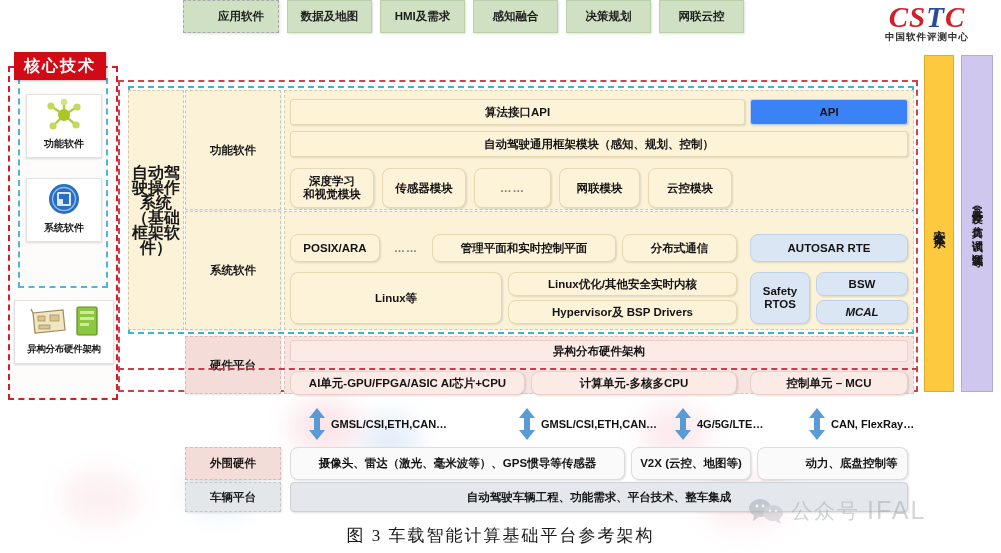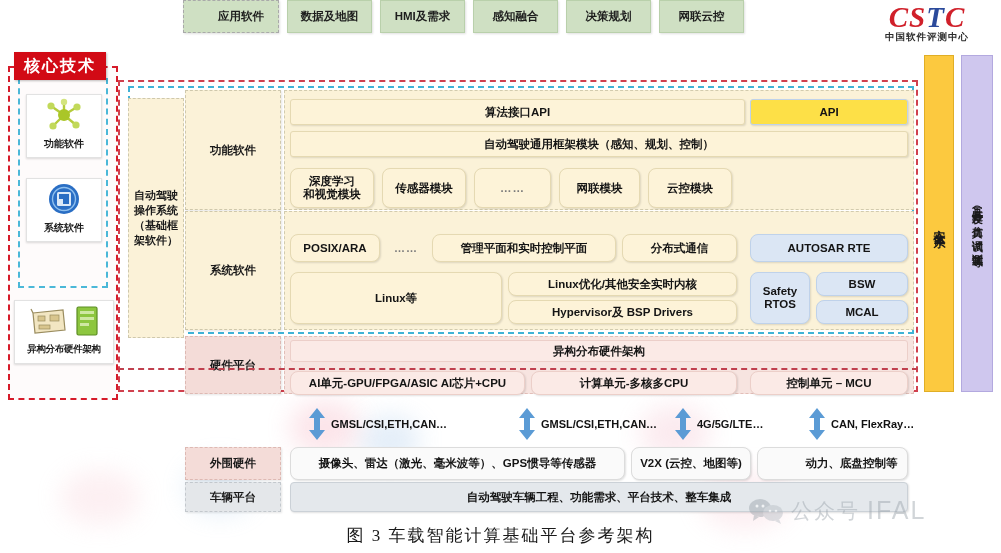--- a/index.html
+++ b/index.html
@@ -67,39 +67,39 @@
   
   .rowlabel { position: absolute; left: 185px; display: flex; align-items: center;
               justify-content: center; text-align: center; font-size: 11.5px;
               font-weight: bold; box-sizing: border-box; width: 96px;
               box-shadow: 1px 1px 2px rgba(0,0,0,.10); }
   .rowlabel.cream { background: #fbf2d8; border: 1px dashed #cfc8ac; }
   .rowlabel.pink  { background: #f4dcd8; border: 1px dashed #ddb9b3; }
   .rowlabel.grey  { background: #e4e7ea; border: 1px dashed #c3c8cd; }
 
   
-  .os-label { position: absolute; left: 128px; top: 98px; width: 56px; height: 240px;
+  .os-label { position: absolute; left: 128px; top: 90px; width: 56px; height: 240px;
               background: #fbf2d8; border: 1px dashed #cfc8ac; box-sizing: border-box;
               display: flex; align-items: center; justify-content: center;
-              font-size: 11px; font-weight: bold; line-height: 15px; text-align: center;
+              font-size: 16px; font-weight: bold; line-height: 15px; text-align: center;
               padding: 0 2px; }
 
   
   .panel { position: absolute; box-sizing: border-box; }
   .panel.cream { background: #fbf2d8; border: 1px dashed #d2cbae; }
   .panel.pink  { background: #f7e4e0; border: 1px dashed #e2beb8; }
 
   
   .blk { position: absolute; box-sizing: border-box; display: flex;
          align-items: center; justify-content: center; text-align: center;
          font-size: 11.5px; font-weight: bold; color: #141414;
          box-shadow: 1px 1px 2px rgba(0,0,0,.12); line-height: 13px; padding: 0 3px; }
   .blk.cream { background: #fdf3d8; border: 1px solid #e5d9b2; border-radius: 3px; }
   .blk.cream-r { background: #fdf3d8; border: 1px solid #e5d9b2; border-radius: 8px; }
-  .blk.blue { background: #fde047; border: 1px solid #bfd2ea; border-radius: 3px; }
+  .blk.blue { background: #3b82f6; border: 1px solid #bfd2ea; border-radius: 3px; }
   .blk.blue-r { background: #dbe6f4; border: 1px solid #bfd2ea; border-radius: 8px; }
   .blk.pinkish { background: #fbeae6; border: 1px solid #eccfc9; border-radius: 3px; }
   .blk.pink-r { background: #fbeae6; border: 1px solid #eccfc9; border-radius: 8px; }
   .blk.white-r { background: #fafafa; border: 1px solid #dcdcdc; border-radius: 8px; }
   .blk.grey-r { background: #e4e8ec; border: 1px solid #cbd1d7; border-radius: 4px; }
   .blk.dots { color: #7b7b7b; font-weight: bold; letter-spacing: 1px; }
 
   
   .vbar { position: absolute; box-sizing: border-box; display: flex;
           align-items: center; justify-content: center;
@@ -302,21 +302,21 @@
   <div class="blk cream-r" style="left:508px;top:300px;width:229px;height:24px;">
     <span>Hypervisor及 BSP Drivers</span>
   </div>
   <div class="blk blue-r" style="left:750px;top:272px;width:60px;height:52px;white-space:pre-line;">
     <span>Safety
 RTOS</span>
   </div>
   <div class="blk blue-r" style="left:816px;top:272px;width:92px;height:24px;">
     <span>BSW</span>
   </div>
-  <div class="blk blue-r" style="left:816px;top:300px;width:92px;height:24px;">
+  <div class="blk blue-r" style="left:816px;top:300px;width:92px;height:24px;font-style:italic;">
     <span>MCAL</span>
   </div>
 
   <div class="panel pink" style="left:284px;top:336px;width:630px;height:58px;"></div>
   <div class="blk pinkish" style="left:290px;top:340px;width:618px;height:22px;box-shadow:none;">
     <span>异构分布硬件架构</span>
   </div>
   <div class="hw-dash"></div>
   <div class="blk pink-r" style="left:290px;top:371px;width:235px;height:24px;">
     <span>AI单元-GPU/FPGA/ASIC AI芯片+CPU</span>

